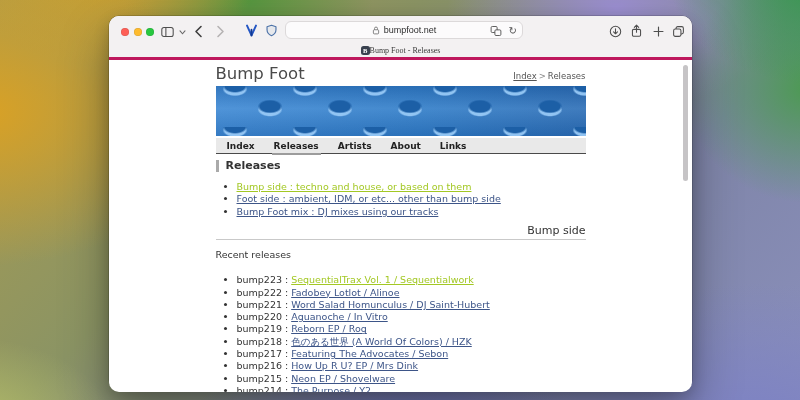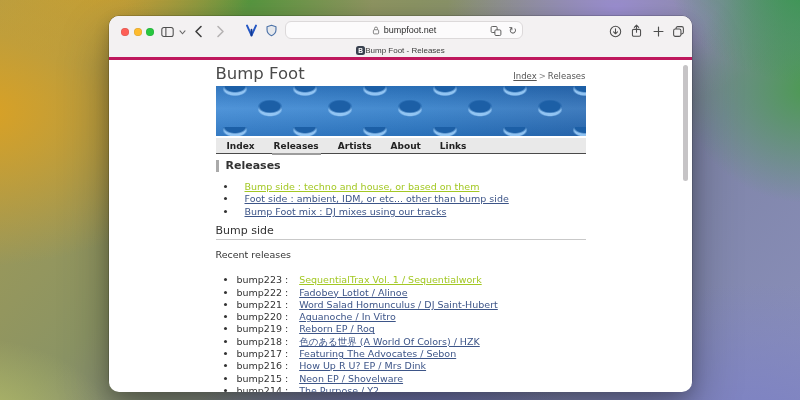--- a/index.html
+++ b/index.html
@@ -30,21 +30,21 @@
   .ticon{position:absolute;color:#4e4e4e;}
   .ticon svg{display:block;}
   .urlfield{
     position:absolute;left:176px;top:5px;width:238px;height:18px;border-radius:6px;
     background:#fcfbfc;border:1px solid #dcd9da;box-sizing:border-box;
     display:flex;align-items:center;justify-content:center;gap:4px;
     font-size:9px;color:#2e2e2e;
   }
   .url-right{position:absolute;right:5px;top:2px;display:flex;gap:7px;align-items:center;color:#5c5c5c;}
   .reload-glyph{font-size:10px;line-height:13px;color:#555;}
-  .tabstrip{position:absolute;left:0;right:0;top:28px;height:13px;display:flex;align-items:center;justify-content:center;}
+  .tabstrip{position:absolute;left:0;right:0;top:28px;height:13px;display:flex;align-items:center;justify-content:center;font-family:Liberation Serif, serif;}
   .favicon{width:9px;height:9px;border-radius:2.5px;background:#39414f;color:#fff;font-size:6.5px;font-weight:bold;
     display:flex;align-items:center;justify-content:center;line-height:9px;}
   .tabtitle{font-size:8px;color:#3b3b3b;}
   .content{position:relative;height:332px;background:#fff;border-radius:0 0 10px 10px;overflow:hidden;}
   .scrollbar{position:absolute;right:4px;top:5px;width:5px;height:116px;border-radius:3px;background:#c6c4c6;}
 
   .pagebody{width:370px;margin:0 auto;position:relative;font-family:"DejaVu Sans",sans-serif;color:#333;}
   .pageheader{display:flex;justify-content:space-between;align-items:baseline;padding-top:4px;height:19px;}
   .site-title{font-size:16.5px;font-weight:400;color:#4a4a4a;}
   .breadcrumb{font-size:8.5px;color:#555;}
@@ -67,25 +67,25 @@
     background-position:19px 0,19px 0,19px 0,19px 0,19px 0,19px 0,19px 0,19px 0,0 0,0 0;
   }
   .nav{margin-top:2px;height:15px;background:#e9e9e9;border-bottom:1px solid #4a4a4a;
     display:flex;gap:19px;padding:0 11px;align-items:center;font-size:9px;font-weight:bold;color:#222;}
   .nav-item{position:relative;cursor:default;}
   .nav-item.active::after{content:"";position:absolute;left:-2px;right:-2px;bottom:-4.5px;height:2px;background:#9c9c9c;}
   .h2row{margin-top:6px;font-size:11px;font-weight:bold;color:#333;border-left:3px solid #aaa;padding-left:7px;line-height:12px;}
   .intro{margin:4px 0 0;font-size:9.5px;color:#3a3a3a;line-height:10.5px;}
   ul.branches{margin:9px 0 0;padding-left:21px;font-size:9.5px;}
   ul.branches li{line-height:12.4px;}
-  .h3row{margin-top:7px;font-size:11px;font-weight:400;color:#333;line-height:11px;padding-bottom:3px;border-bottom:1px solid #c9c9c9;}
+  .h3row{margin-top:7px;font-size:11px;font-weight:400;color:#333;line-height:11px;padding-bottom:3px;border-bottom:1px solid #c9c9c9;text-align:right;}
   .recent{margin:10px 0 14px;font-size:9.5px;line-height:10px;color:#333;}
   ul.releases{margin:3px 0 0;padding-left:21px;font-size:9.5px;}
   ul.releases li{line-height:12.3px;white-space:nowrap;}
-  a.rel-link{color:#3d5588;text-decoration:underline;margin-left:8px;}
+  a.rel-link{color:#3d5588;text-decoration:underline;}
   a.rel-link.visited{color:#a3c824;}
   .sep{margin:0 3px;color:#333;}
 </style>
 </head>
 <body>
 
 <div class="window">
   <div class="chrome">
     <div class="lights">
       <div class="light red"></div>

